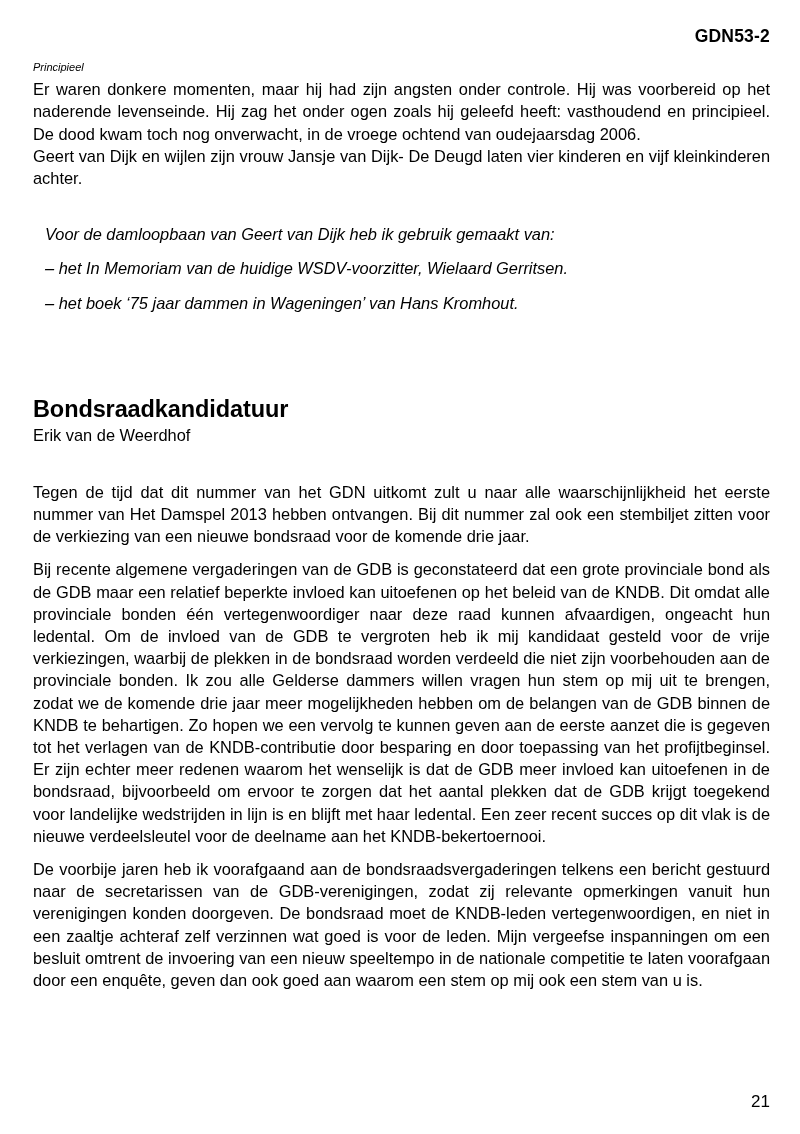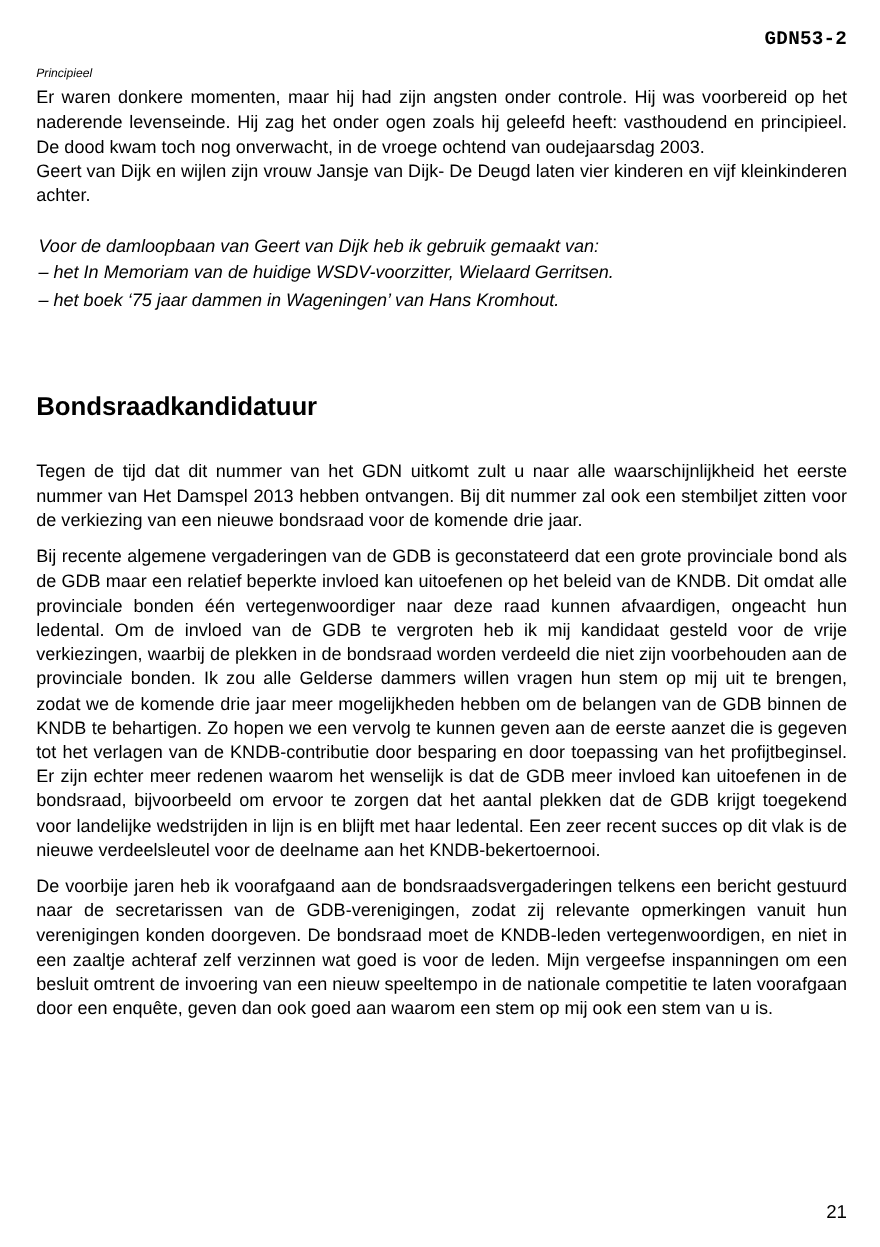--- a/index.html
+++ b/index.html
@@ -23,27 +23,26 @@
   .header-row {
     display: flex;
     justify-content: flex-end;
     align-items: baseline;
     height: 30px;
   }
   .doc-code {
     font-size: 17.5px;
     font-weight: bold;
     letter-spacing: 0.2px;
-    font-family: Liberation Mono, monospace;
   }
   .content {
     width: 737px;
   }
   p, .line {
-    margin: 2px;
+    margin: 12px;
     font-size: 16.4px;
     line-height: 22.2px;
     text-align: justify;
     text-justify: inter-word;
     -webkit-hyphens: none;
     hyphens: none;
   }
   .italic {
     font-style: italic;
   }
@@ -95,35 +94,36 @@
 <div class="page">
 
   <div class="header-row">
     <div class="doc-code">GDN53-2</div>
   </div>
 
   <div class="content">
 
     <div class="section-title">Principieel</div>
 
-    <p class="para-block">Er waren donkere momenten, maar hij had zijn angsten onder controle.  Hij was voorbereid op het naderende levenseinde. Hij zag het onder ogen zoals hij geleefd heeft: vasthoudend en principieel. De dood kwam toch nog onverwacht, in de vroege ochtend van oudejaarsdag 2003.</p>
+    <p class="para-block">Er waren donkere momenten, maar hij had zijn angsten onder controle.  Hij was voorbereid op het naderende levenseinde. Hij zag het onder ogen zoals hij geleefd heeft: vasthoudend en principieel. De dood kwam toch nog onverwacht, in de vroege ochtend van oudejaarsdag 2006.</p>
     <p class="para-block">Geert van Dijk en wijlen zijn vrouw Jansje van Dijk- De Deugd laten vier kinderen en vijf kleinkinderen achter.</p>
 
     <div class="spacer-md"></div>
 
     <p class="italic nojust">Voor  de damloopbaan van Geert van Dijk heb ik gebruik  gemaakt van:</p>
     <p class="italic src-line">– het In Memoriam van  de huidige WSDV-voorzitter, Wielaard Gerritsen.</p>
     <p class="italic src-line">– het boek ‘75 jaar dammen in Wageningen’ van Hans Kromhout.</p>
 
     <div class="spacer-md"></div>
 
 
     <div class="spacer-xl"></div>
 
     <h1 class="article-heading">Bondsraadkandidatuur</h1>
+    <div class="article-author">Erik van de Weerdhof</div>
 
     <div class="spacer-lg"></div>
 
     <p class="para-block">Tegen de tijd dat dit nummer van het GDN uitkomt zult u naar alle waarschijnlijkheid het eerste nummer van Het Damspel 2013 hebben ontvangen. Bij dit nummer zal ook een stembiljet zitten voor de verkiezing van een nieuwe bondsraad voor de komende drie jaar.</p>
 
     <div class="spacer-sm"></div>
 
     <p class="para-block">Bij recente algemene vergaderingen van de GDB is geconstateerd dat een grote provinciale bond als de GDB maar een relatief beperkte invloed kan uitoefenen op het beleid van de KNDB. Dit omdat alle provinciale bonden één vertegenwoordiger naar deze raad kunnen afvaardigen, ongeacht hun ledental. Om de invloed van de GDB te vergroten heb ik mij kandidaat gesteld voor de vrije verkiezingen, waarbij de plekken in de bondsraad worden verdeeld die niet zijn voorbehouden aan de provinciale bonden. Ik zou alle Gelderse dammers willen vragen hun stem op mij uit te brengen, zodat we de komende drie jaar meer mogelijkheden hebben om de belangen van de GDB binnen de KNDB te behartigen. Zo hopen we een vervolg te kunnen geven aan de eerste aanzet die is gegeven tot het verlagen van de KNDB-contributie door besparing en door toepassing van het profijtbeginsel. Er zijn echter meer redenen waarom het wenselijk is dat de GDB meer invloed kan uitoefenen in de bondsraad, bijvoorbeeld om ervoor te zorgen dat het aantal plekken dat de GDB krijgt toegekend voor landelijke wedstrijden in lijn is en blijft met haar ledental. Een zeer recent succes op dit vlak is de nieuwe verdeelsleutel voor de deelname aan het KNDB-bekertoernooi.</p>
 
     <div class="spacer-sm"></div>

